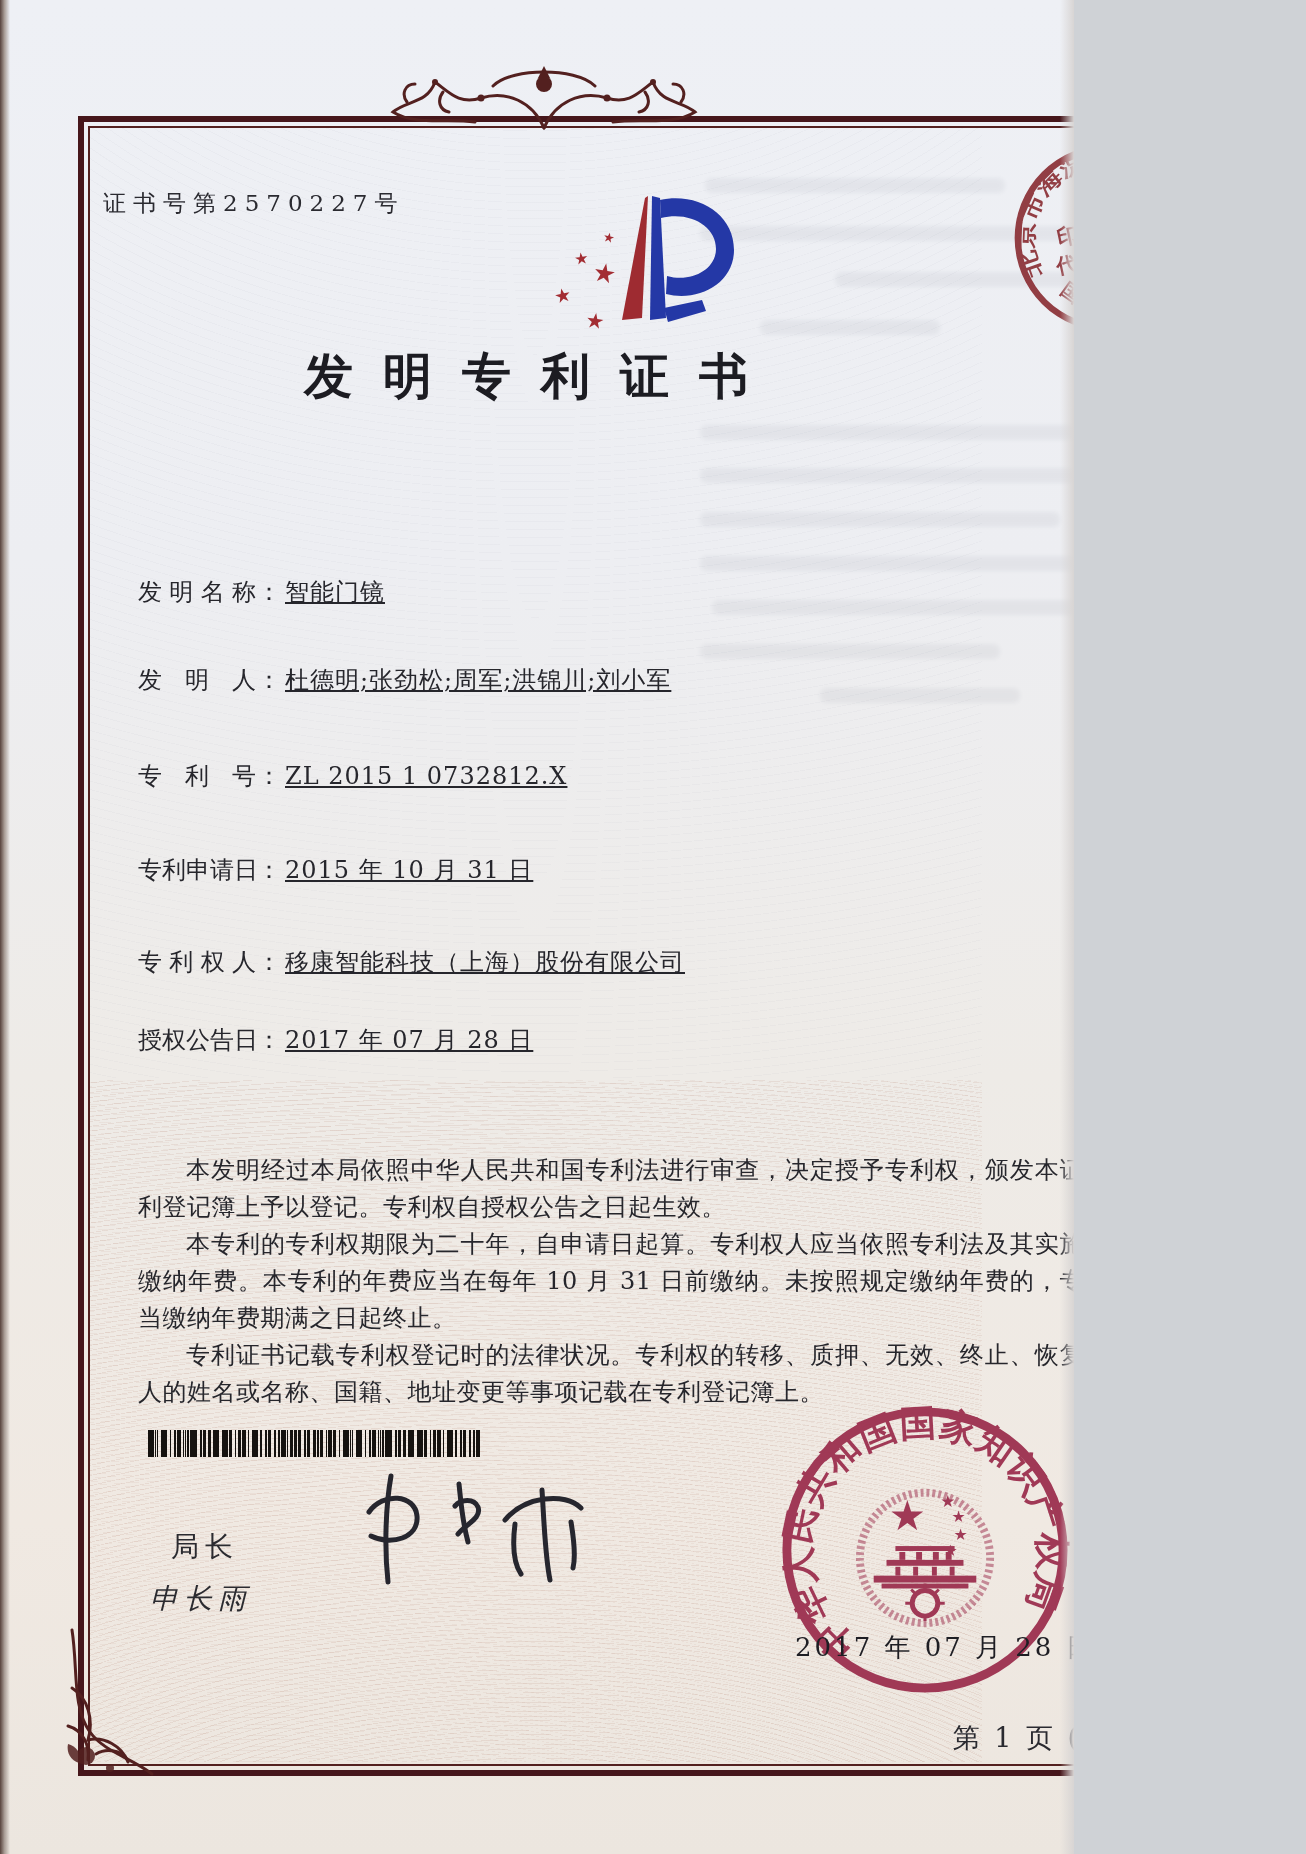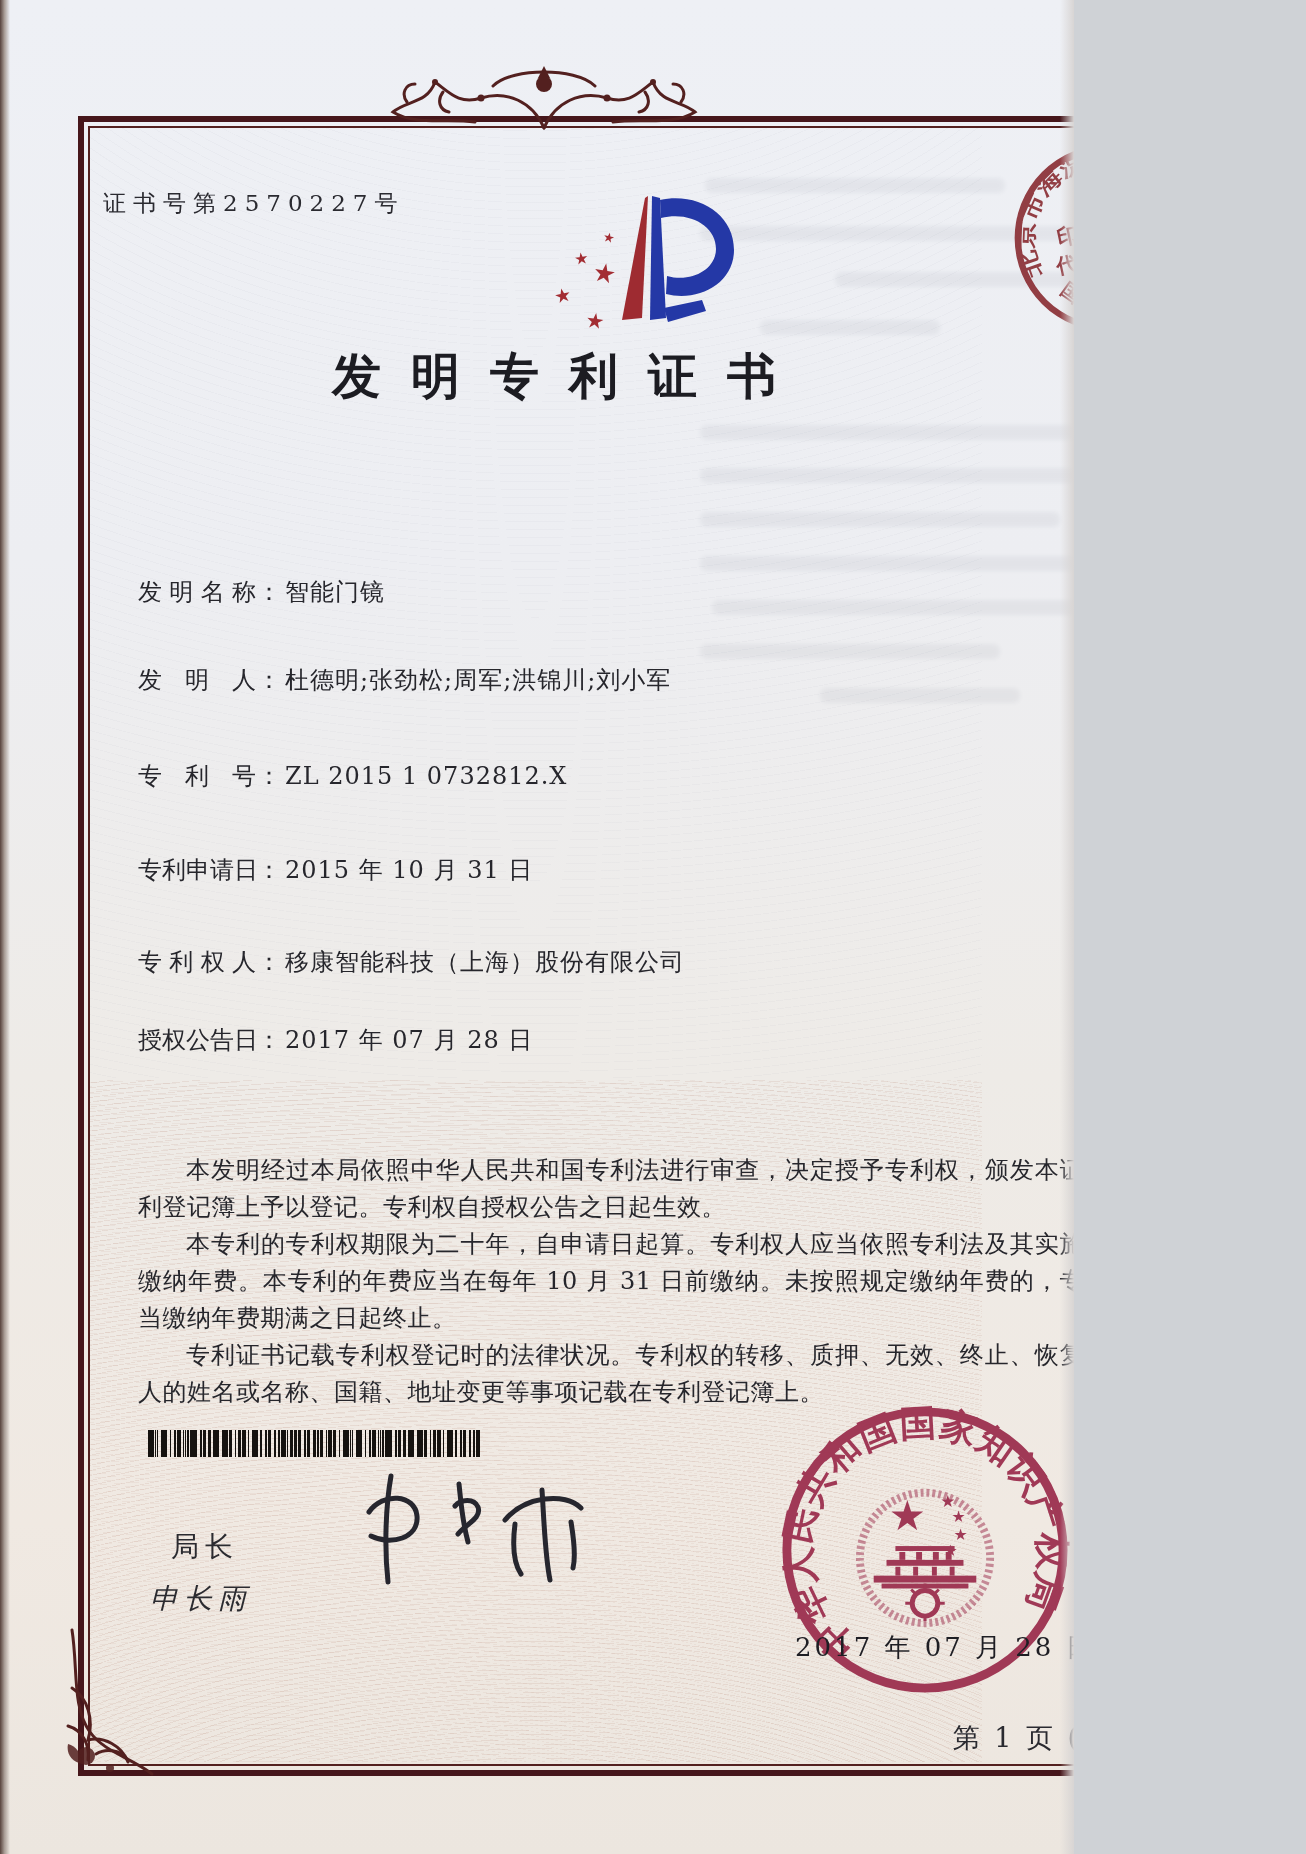--- a/index.html
+++ b/index.html
@@ -22,27 +22,27 @@
       repeating-radial-gradient(140% 95% at 50% 135%, rgba(167,105,84,.12) 0 1.5px, rgba(0,0,0,0) 1.5px 9px),
       repeating-radial-gradient(160% 110% at 20% 150%, rgba(167,105,84,.07) 0 1px, rgba(0,0,0,0) 1px 7px);}
   .guilloche-top{position:absolute;left:88px;right:92px;top:128px;height:950px;pointer-events:none;
     background:repeating-radial-gradient(160% 120% at 50% -40%, rgba(140,140,160,.05) 0 1px, rgba(0,0,0,0) 1px 10px);}
   
   .ghost{position:absolute;height:15px;border-radius:7px;background:#3c4356;opacity:.055;filter:blur(2px);}
   
   .cert-no{position:absolute;left:103px;top:188px;font-size:23px;letter-spacing:7px;color:#2a2a30;}
   .logo{position:absolute;left:548px;top:172px;width:200px;height:170px;}
   .stamp-tr{position:absolute;left:1008px;top:140px;width:200px;height:196px;transform:rotate(-12deg);opacity:.93;}
-  .title{position:absolute;left:246px;top:344px;width:560px;text-align:right;
+  .title{position:absolute;left:246px;top:344px;width:560px;text-align:center;
     font-size:49px;font-weight:700;letter-spacing:30px;text-indent:30px;color:#1c1c22;}
   
   .field{position:absolute;left:138px;font-size:24px;color:#26262c;white-space:nowrap;}
   .flabel{display:inline-block;width:118px;text-align:justify;text-align-last:justify;vertical-align:bottom;}
   .fcolon{display:inline-block;margin:0 4px 0 1px;}
-  .fvalue{letter-spacing:1px;}
+  .fvalue{letter-spacing:1px;text-decoration:underline;}
   
   .paras{position:absolute;left:138px;top:1152px;width:1046px;font-size:24px;line-height:37px;
     text-align:justify;color:#26262c;}
   .paras p{margin:0;text-indent:2em;letter-spacing:.5px;}
   
   .barcode{position:absolute;left:148px;top:1430px;width:332px;height:27px;
     background:
       repeating-linear-gradient(90deg,#15120f 0 2px,rgba(0,0,0,0) 2px 3px,#15120f 3px 6px,rgba(0,0,0,0) 6px 9px,#15120f 9px 10px,rgba(0,0,0,0) 10px 13px),
       repeating-linear-gradient(90deg,#15120f 0 3px,rgba(0,0,0,0) 3px 7px,#15120f 7px 8px,rgba(0,0,0,0) 8px 15px);}
   .director-label{position:absolute;left:150px;top:1528px;font-size:28px;letter-spacing:6px;

